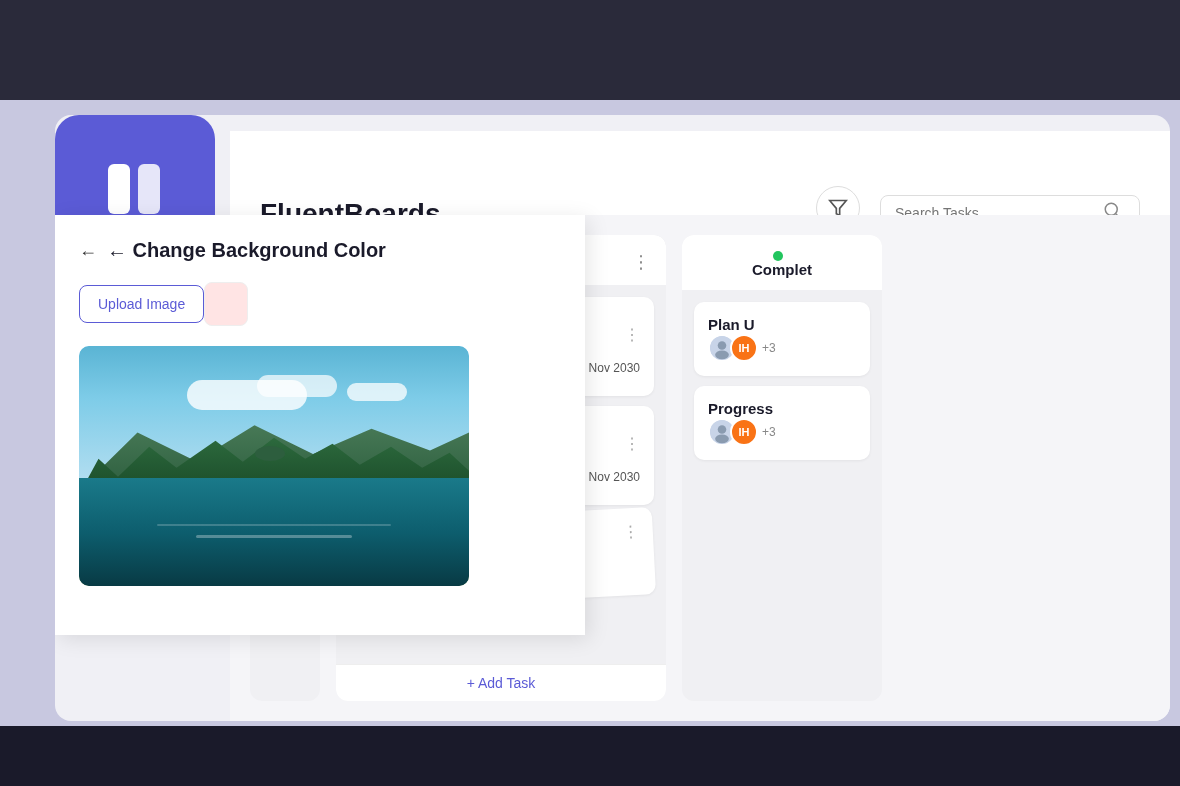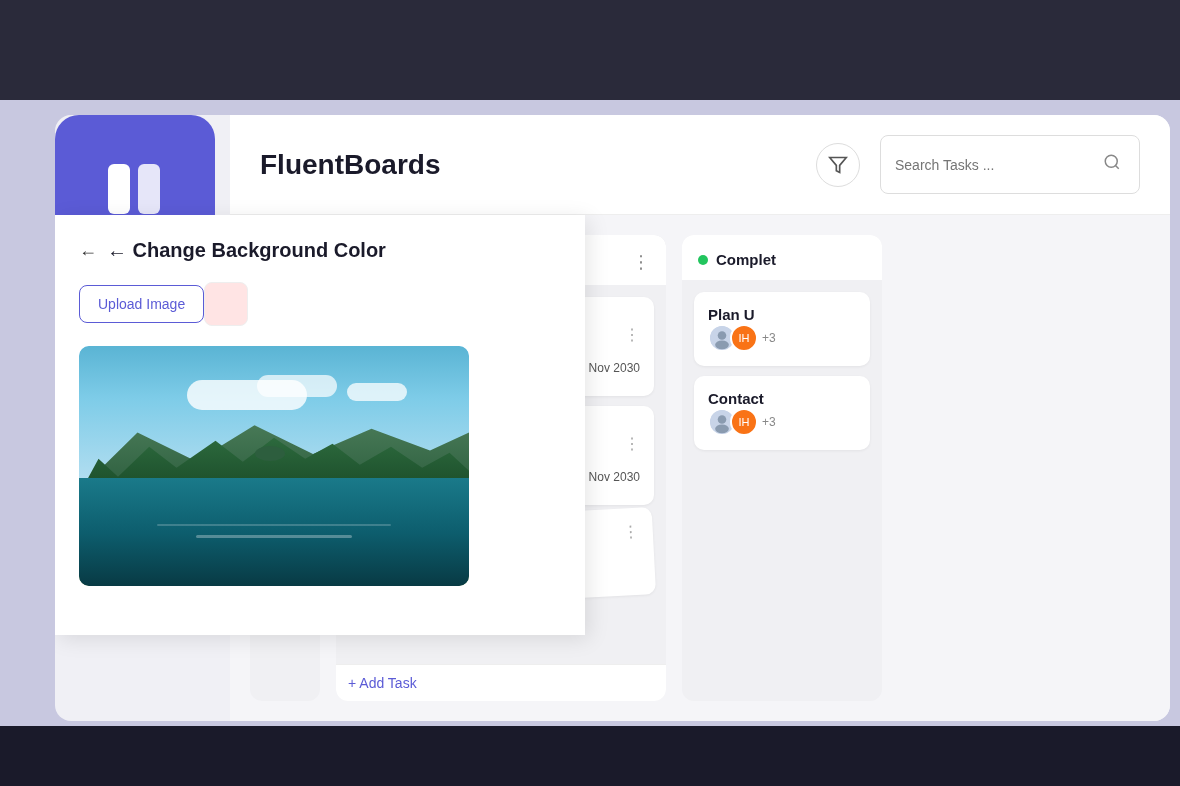--- a/index.html
+++ b/index.html
@@ -58,27 +58,27 @@
     .logo-icon {
       color: white;
       font-size: 52px;
       font-weight: 900;
       letter-spacing: -4px;
     }
 
     
     .header {
       position: absolute;
-      top: 0;
+      top: 16px;
       left: 175px;
       right: 0;
       height: 100px;
       background: white;
       display: flex;
-      align-items: center;
+      align-items: flex-end;
       padding: 0 30px;
       gap: 20px;
       border-bottom: 1px solid #eee;
     }
 
     .app-title {
       font-size: 28px;
       font-weight: 700;
       color: #1a1a2a;
       flex: 1;
@@ -96,21 +96,21 @@
       cursor: pointer;
       color: #555;
       font-size: 18px;
     }
 
     .search-box {
       display: flex;
       align-items: center;
       border: 1.5px solid #ddd;
       border-radius: 8px;
-      padding: 17px 14px;
+      padding: 5px 14px;
       gap: 8px;
       background: white;
       width: 260px;
     }
 
     .search-input {
       border: none;
       outline: none;
       font-size: 14px;
       color: #888;
@@ -231,21 +231,21 @@
     .avatar {
       width: 28px;
       height: 28px;
       border-radius: 50%;
       border: 2px solid white;
       margin-left: -6px;
       display: flex;
       align-items: center;
       justify-content: center;
       font-size: 11px;
-      font-weight: 400;
+      font-weight: 700;
       color: white;
     }
     .avatar:first-child { margin-left: 0; }
 
     .avatar-img {
       width: 28px;
       height: 28px;
       border-radius: 50%;
       border: 2px solid white;
       background: #c8d4e8;
@@ -283,20 +283,21 @@
     .add-task-row {
       display: flex;
       align-items: center;
       padding: 10px 12px;
       color: #5b5bd6;
       font-size: 14px;
       font-weight: 500;
       cursor: pointer;
       border-top: 1px solid #eee;
       background: white;
+      justify-content: center;
     }
 
     
     .bg-panel {
       position: absolute;
       top: 100px;
       left: 0;
       width: 530px;
       background: white;
       border-radius: 0 0 0 0;
@@ -413,20 +414,21 @@
     }
 
     
     .complete-col {
       min-width: 200px;
       flex-shrink: 0;
     }
 
     .complete-col .column-header {
       border-radius: 0;
+      flex-direction: column;
     }
 
     .cut-off {
       overflow: hidden;
     }
   </style>
 </head>
 <body>
 
 <div class="top-bar"></div>
@@ -590,21 +592,21 @@
                     <ellipse cx="14" cy="22" rx="8" ry="5" fill="#8a9bb0"></ellipse>
                   </svg>
               </div>
               <div class="avatar avatar-orange">IH</div>
               <span class="avatar-count">+3</span>
             </div>
           </div>
         </div>
 
         <div class="task-card">
-          <span class="card-title">Contact</span>
+          <span class="card-title">Progress</span>
           <div class="card-footer">
             <div class="avatars">
               <div class="avatar-img">
                 <svg width="28" height="28" viewBox="0 0 28 28">
                     <circle cx="14" cy="14" r="14" fill="#c8d4e8"></circle>
                     <circle cx="14" cy="11" r="5" fill="#8a9bb0"></circle>
                     <ellipse cx="14" cy="22" rx="8" ry="5" fill="#8a9bb0"></ellipse>
                   </svg>
               </div>
               <div class="avatar avatar-orange">IH</div>

